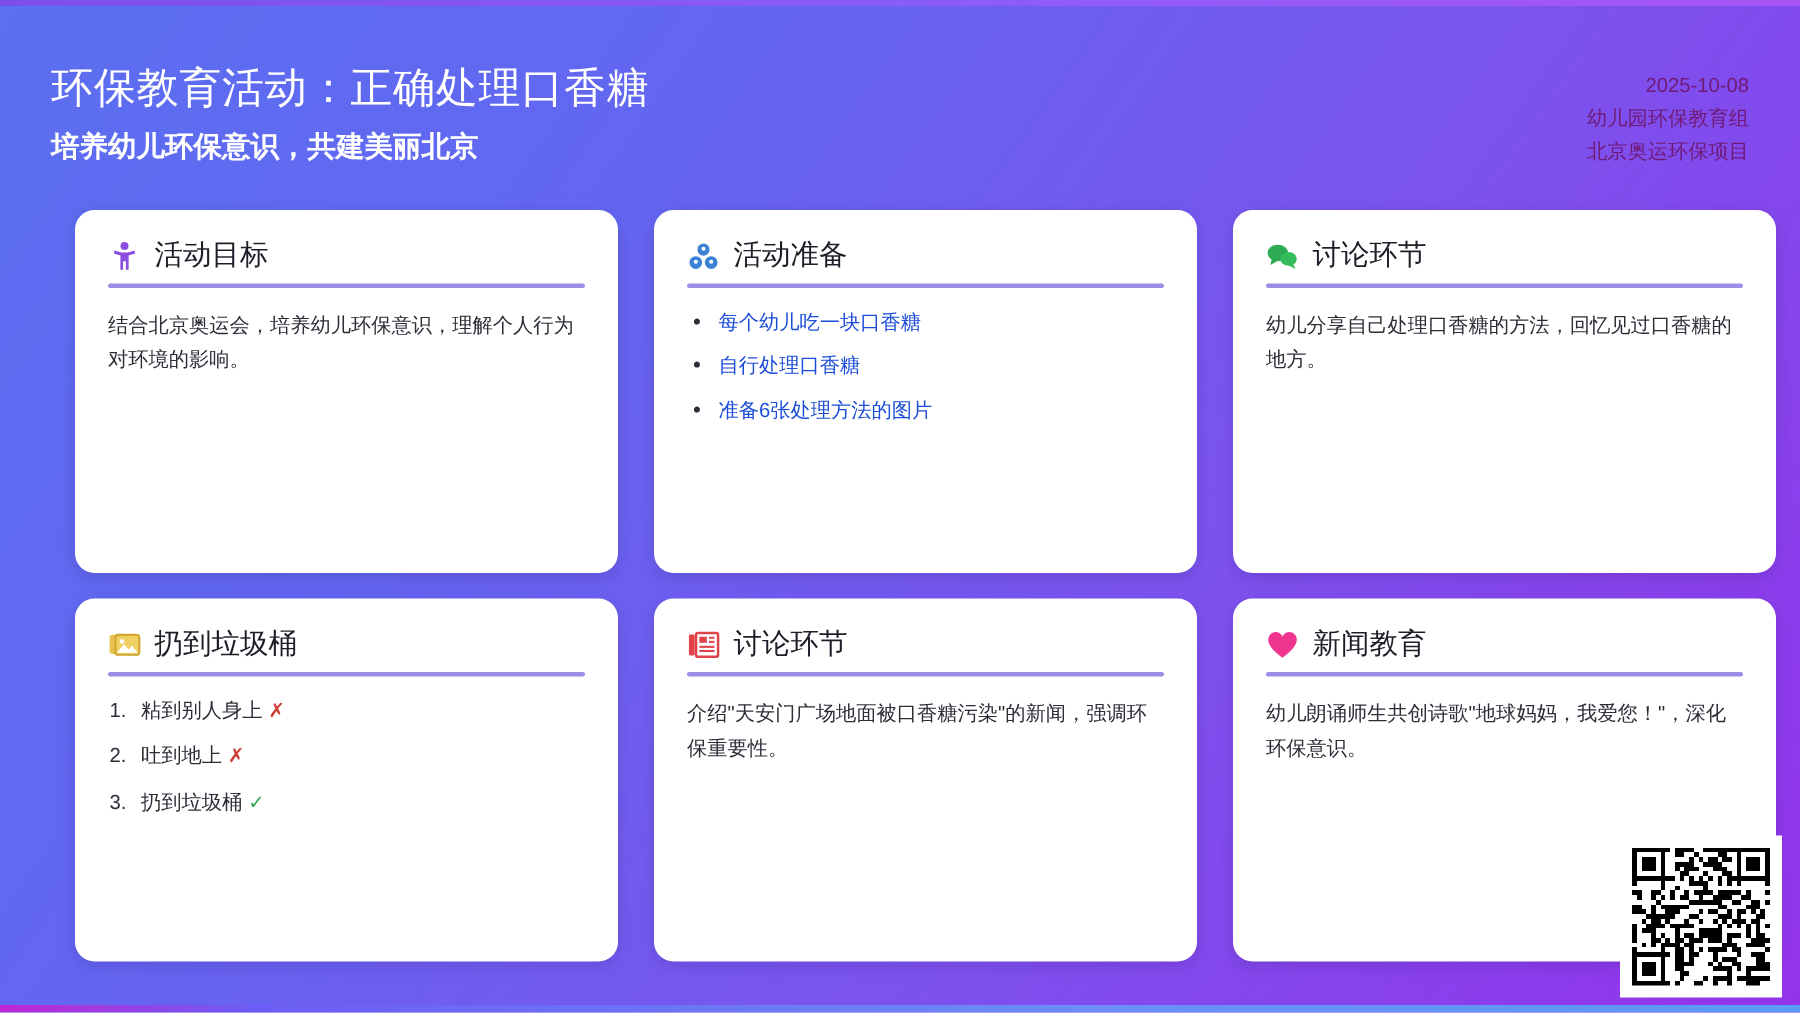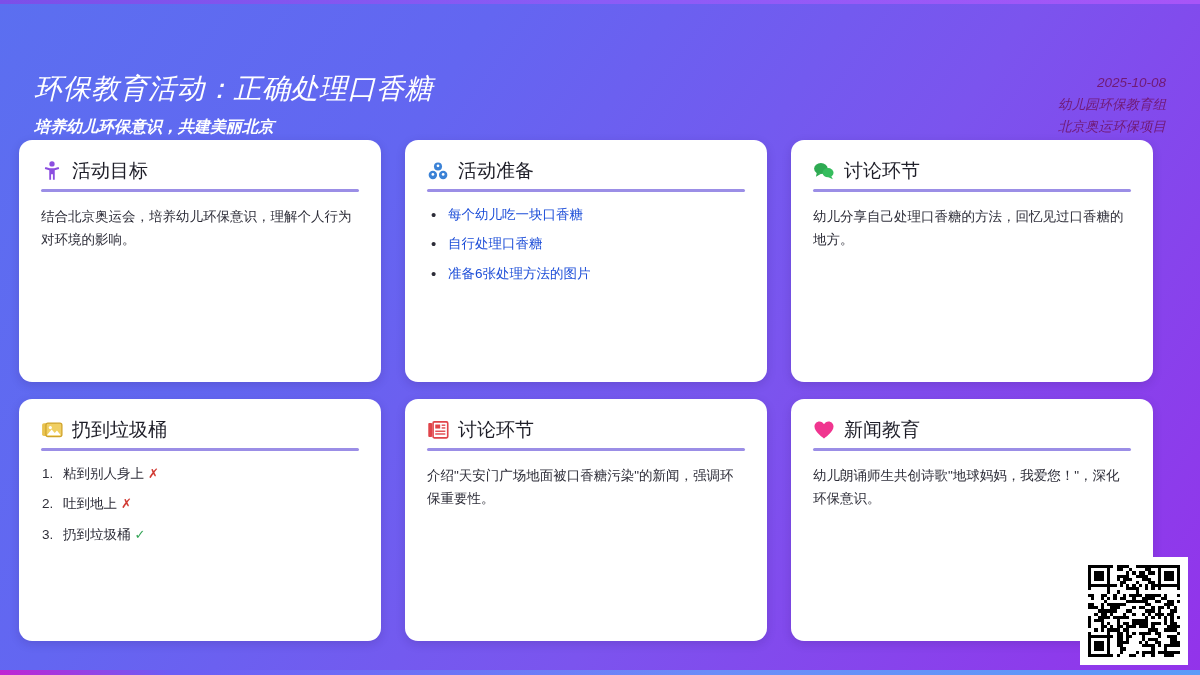--- a/index.html
+++ b/index.html
@@ -18,42 +18,42 @@
     z-index:5;
   }
   .edge-bottom {
     position:absolute; left:0; bottom:0; width:100%; height:5px;
     background:linear-gradient(90deg,#c026d3 0%,#6d5cf5 14%,#6b8df8 60%,#5b9bf8 100%);
     z-index:5;
   }
 
   
   .header {
-    position:absolute; left:0; top:12px; width:100%; height:126px;
+    position:absolute; left:0; top:0; width:100%; height:126px;
     padding:26px 34px 0 34px;
-    display:flex; justify-content:space-between; align-items:flex-end;font-style:italic;
+    display:flex; justify-content:space-between; align-items:center;
   }
   .header-left { display:flex; flex-direction:column; }
   .deck-title {
     color:#ffffff; font-size:28px; font-weight:400; letter-spacing:.5px;
     line-height:1.32; white-space:nowrap;
   }
   .deck-subtitle {
-    color:#ffffff; font-size:16px; font-weight:700; margin-top:9px;
+    color:#ffffff; font-size:19px; font-weight:700; margin-top:9px;
     line-height:1.3; white-space:nowrap;
   }
   .header-right {
     text-align:right; color:#701a75; font-size:13.5px; line-height:1.62;
     padding-top:6px;
   }
   .meta-line { white-space:nowrap; }
 
   
   .grid {
-    position:absolute; left:19px; top:140px;
+    position:absolute; left:50px; top:140px;
     width:1134px; height:450px;
     display:grid;
     grid-template-columns:repeat(3,362px);
     grid-template-rows:242px 242px;
     column-gap:24px; row-gap:17px;
   }
   .card {
     background:#ffffff; border-radius:13px;
     padding:20px 22px 18px 22px;
     box-shadow:0 3px 10px rgba(40,20,90,.17);

